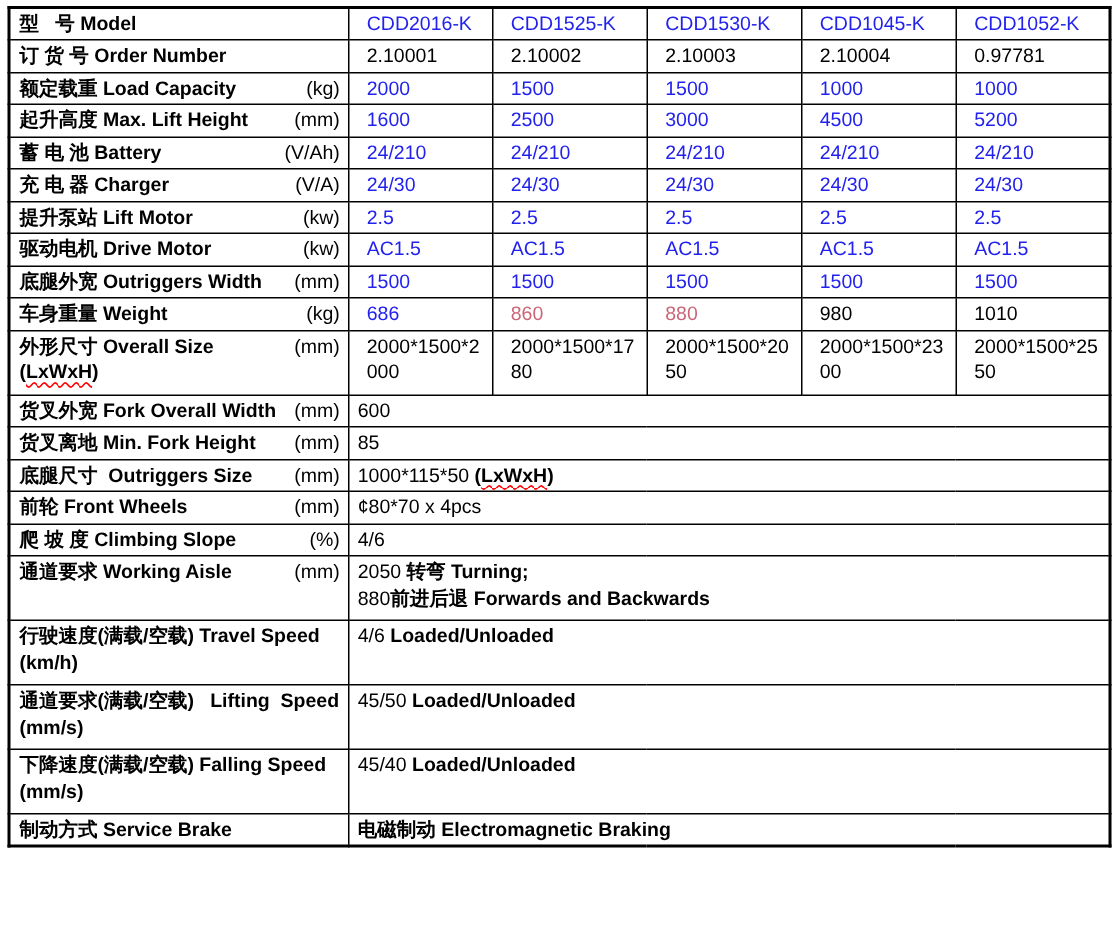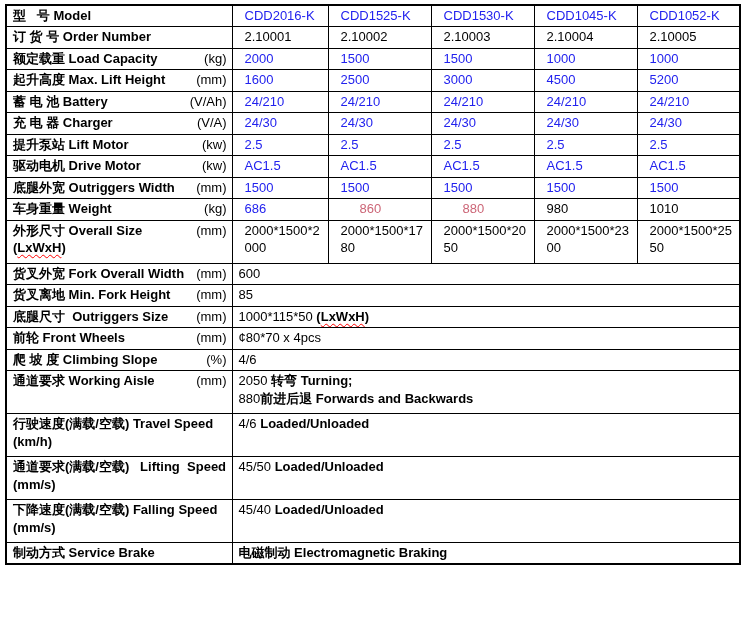--- a/index.html
+++ b/index.html
@@ -35,21 +35,21 @@
   tr.double td { height: 43px; }
   .bold { font-weight: bold; margin-top: 37px; }
   .label-cell { font-weight: bold; }
   .lbl-line.with-unit {
     display: flex;
     justify-content: space-between;
   }
   .unit { font-weight: normal; white-space: pre; }
   .col-cell { word-break: break-all; padding-left: 12px; }
   .c-blue { color: var(--blue, #2222EE); }
-  .c-salmon { color: var(--salmon, #CC6677); margin-left: 19px; }
+  .c-salmon { color: var(--salmon, #CC6677); }
   .sq {
     text-decoration-line: underline;
     text-decoration-style: wavy;
     text-decoration-color: var(--squiggle, #FF0000);
     text-decoration-thickness: 1px;
     text-underline-offset: 2px;
   }
 </style>
 </head>
 <body>
@@ -72,21 +72,21 @@
           <td class="value-cell col-cell"><div class="val-line"><span class="part c-blue">CDD1530-K</span></div></td>
           <td class="value-cell col-cell"><div class="val-line"><span class="part c-blue">CDD1045-K</span></div></td>
           <td class="value-cell col-cell"><div class="val-line"><span class="part c-blue">CDD1052-K</span></div></td>
         </tr>
         <tr class="single">
           <td class="label-cell"><div class="lbl-line"><span class="lbl-text"><span class="part bold">订 货 号 Order Number</span></span></div></td>
           <td class="value-cell col-cell"><div class="val-line"><span class="part">2.10001</span></div></td>
           <td class="value-cell col-cell"><div class="val-line"><span class="part">2.10002</span></div></td>
           <td class="value-cell col-cell"><div class="val-line"><span class="part">2.10003</span></div></td>
           <td class="value-cell col-cell"><div class="val-line"><span class="part">2.10004</span></div></td>
-          <td class="value-cell col-cell"><div class="val-line"><span class="part">2.10005</span></div></td>
+          <td class="value-cell col-cell"><div class="val-line"><span class="part">0.97781</span></div></td>
         </tr>
         <tr class="single">
           <td class="label-cell"><div class="lbl-line with-unit"><span class="lbl-text"><span class="part bold">额定载重 Load Capacity</span></span><span class="unit">(kg)</span></div></td>
           <td class="value-cell col-cell"><div class="val-line"><span class="part c-blue">2000</span></div></td>
           <td class="value-cell col-cell"><div class="val-line"><span class="part c-blue">1500</span></div></td>
           <td class="value-cell col-cell"><div class="val-line"><span class="part c-blue">1500</span></div></td>
           <td class="value-cell col-cell"><div class="val-line"><span class="part c-blue">1000</span></div></td>
           <td class="value-cell col-cell"><div class="val-line"><span class="part c-blue">1000</span></div></td>
         </tr>
         <tr class="single">

